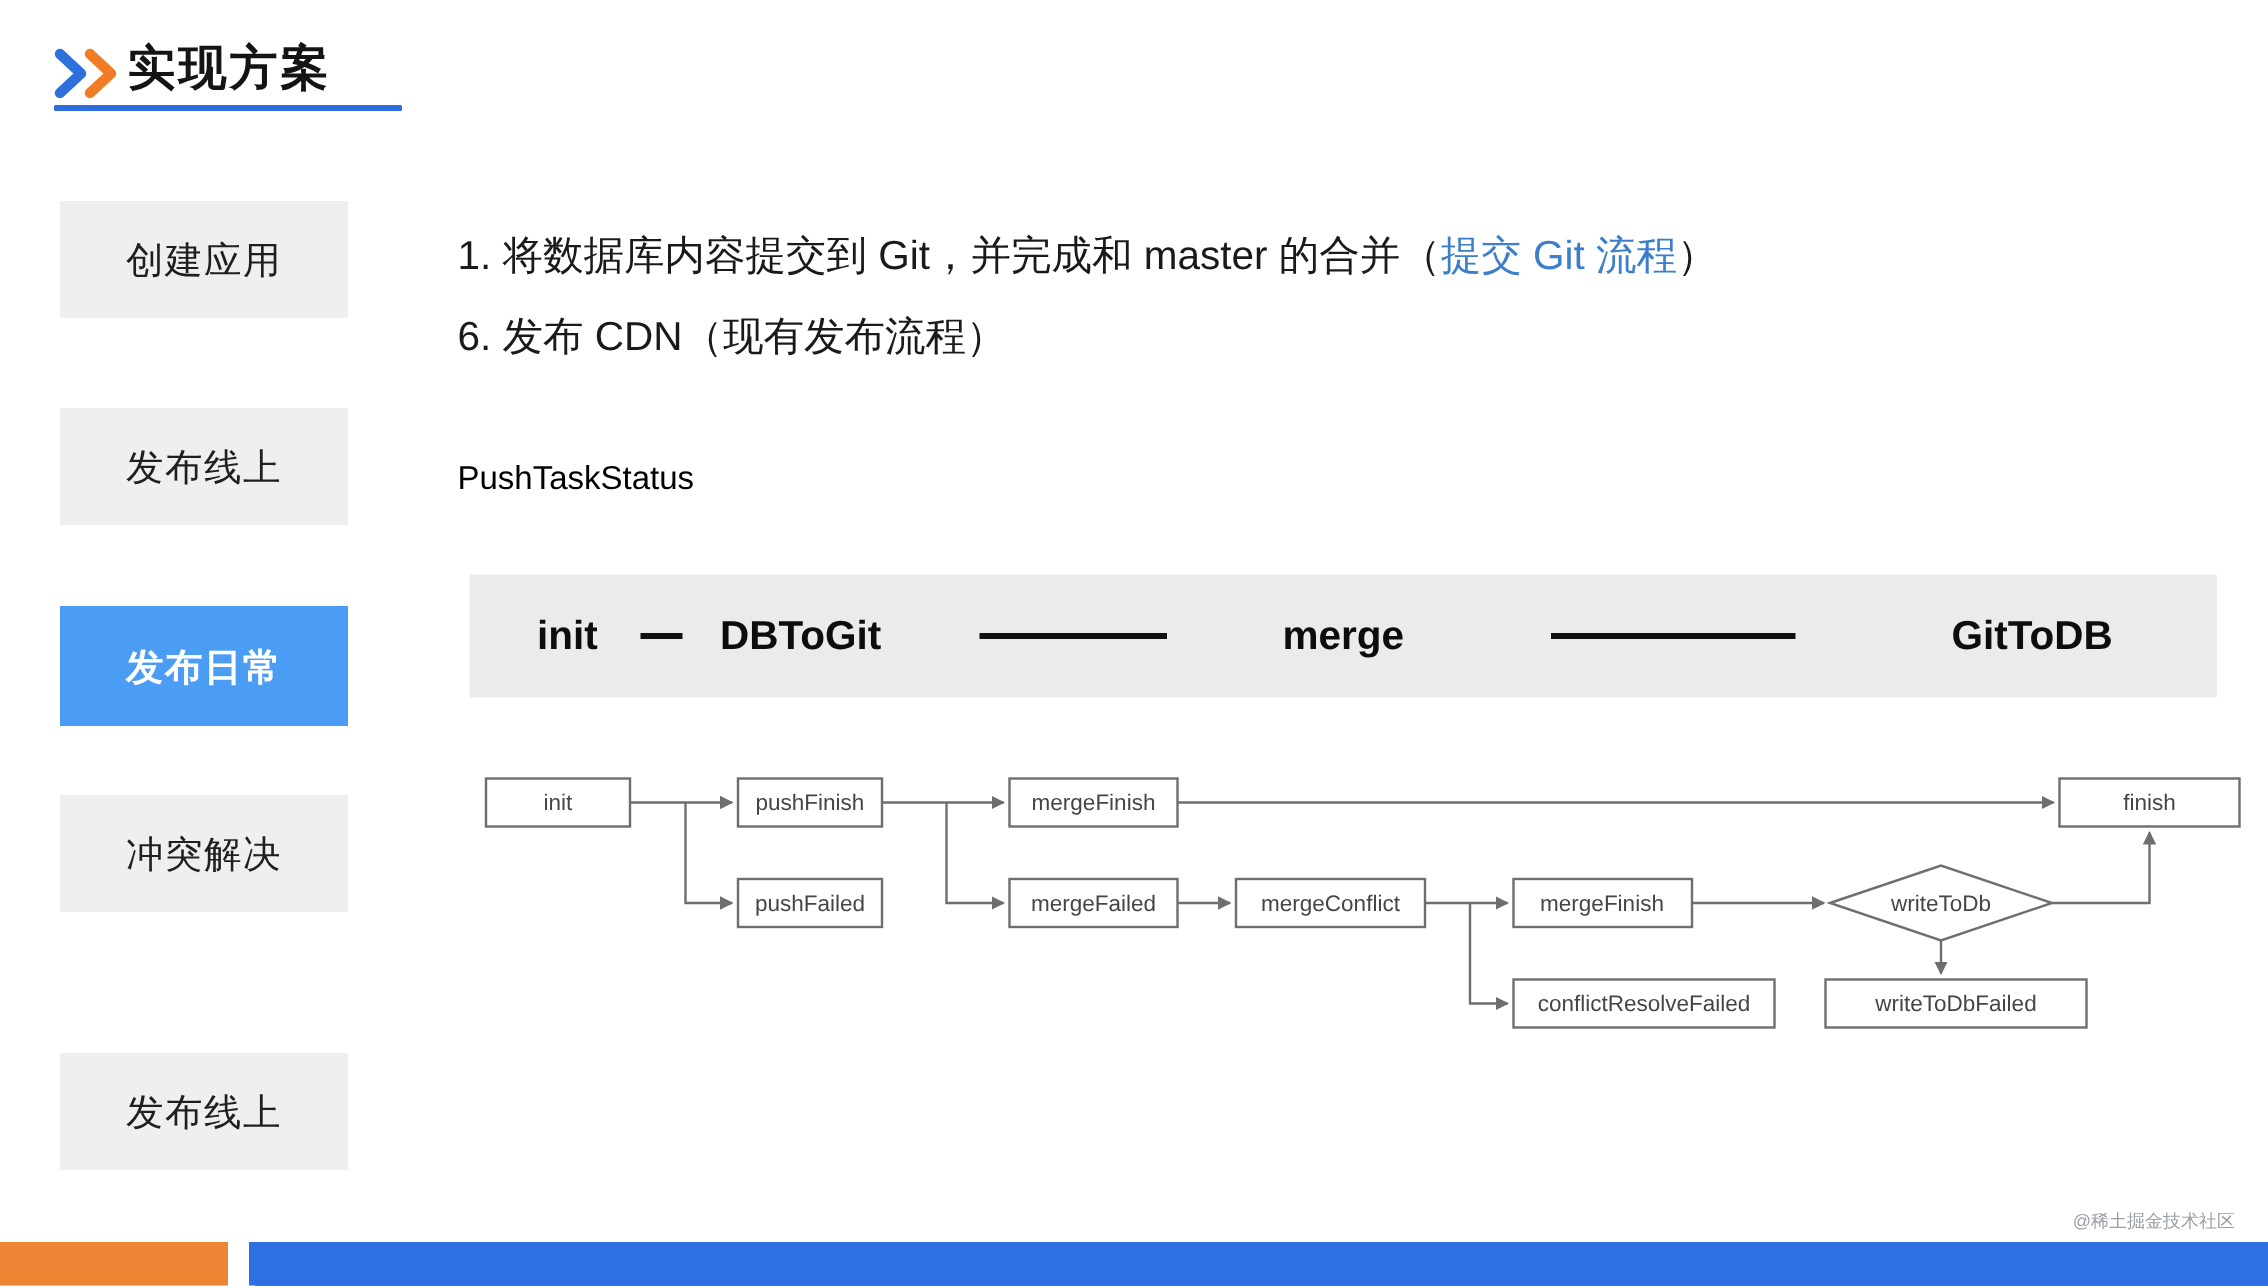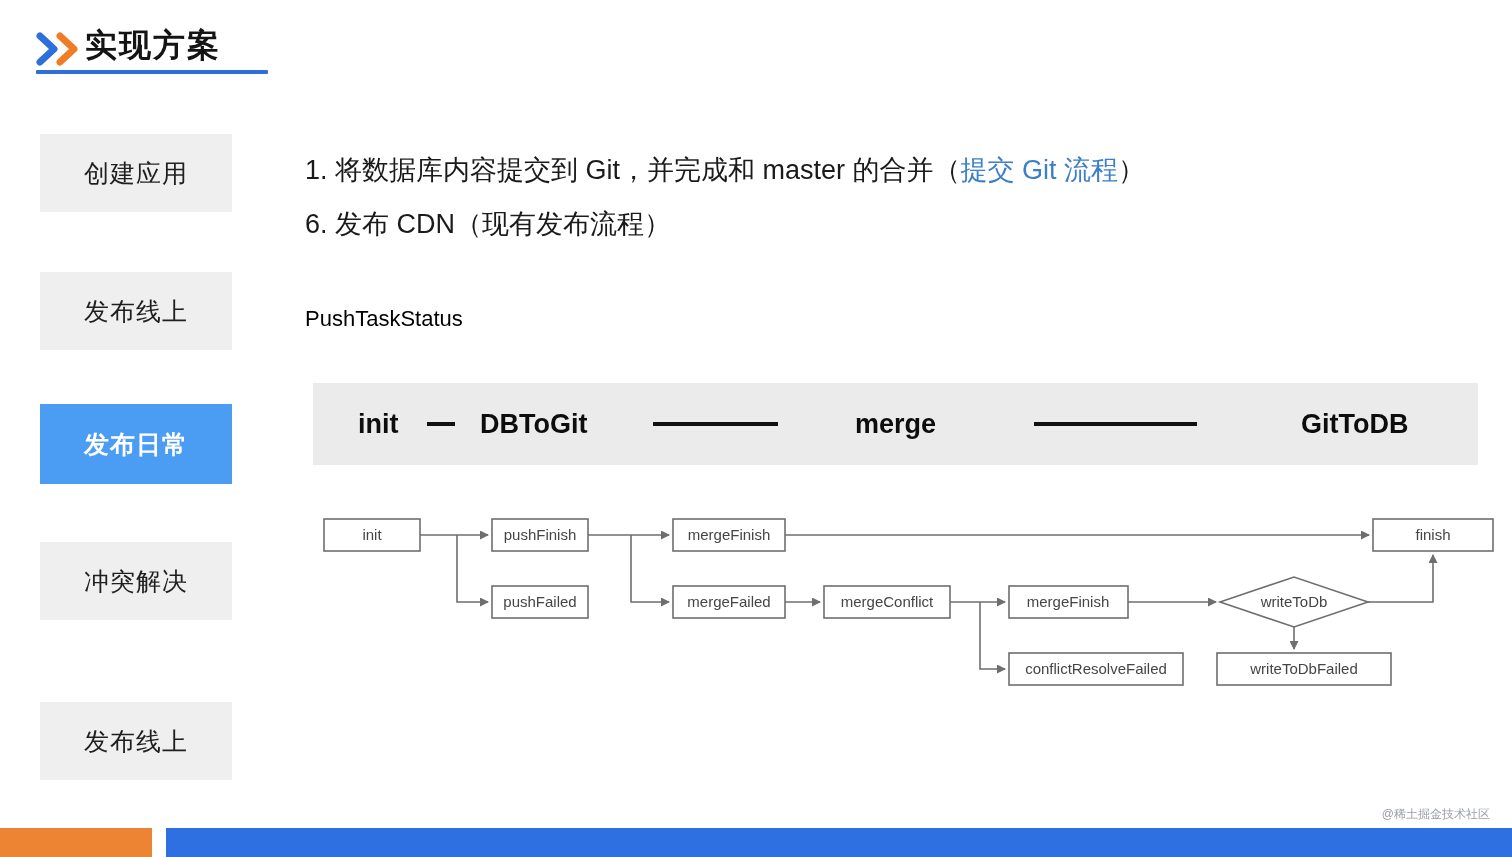--- a/index.html
+++ b/index.html
@@ -30,21 +30,21 @@
     background: #efefef; color: #1f1f1f;
     display: flex; align-items: center; justify-content: center;
     font-size: 25px; letter-spacing: 1px; cursor: pointer;
   }
   .sidebar-item.active {
     background: #4b9cf3; color: #ffffff; font-weight: 700; height: 80px;
   }
   .si-0 { top: 134px; }
   .si-1 { top: 272px; }
   .si-2 { top: 404px; }
-  .si-3 { top: 542px; }
+  .si-3 { top: 530px; }
   .si-4 { top: 702px; }
 
   
   .step-line {
     position: absolute; left: 305px;
     font-size: 27px; color: #1a1a1a; white-space: nowrap;
   }
   .step-1 { top: 152px; text-align: center; }
   .step-2 { top: 206px; }
   .text-link { color: #3b7ec9; cursor: pointer; }

